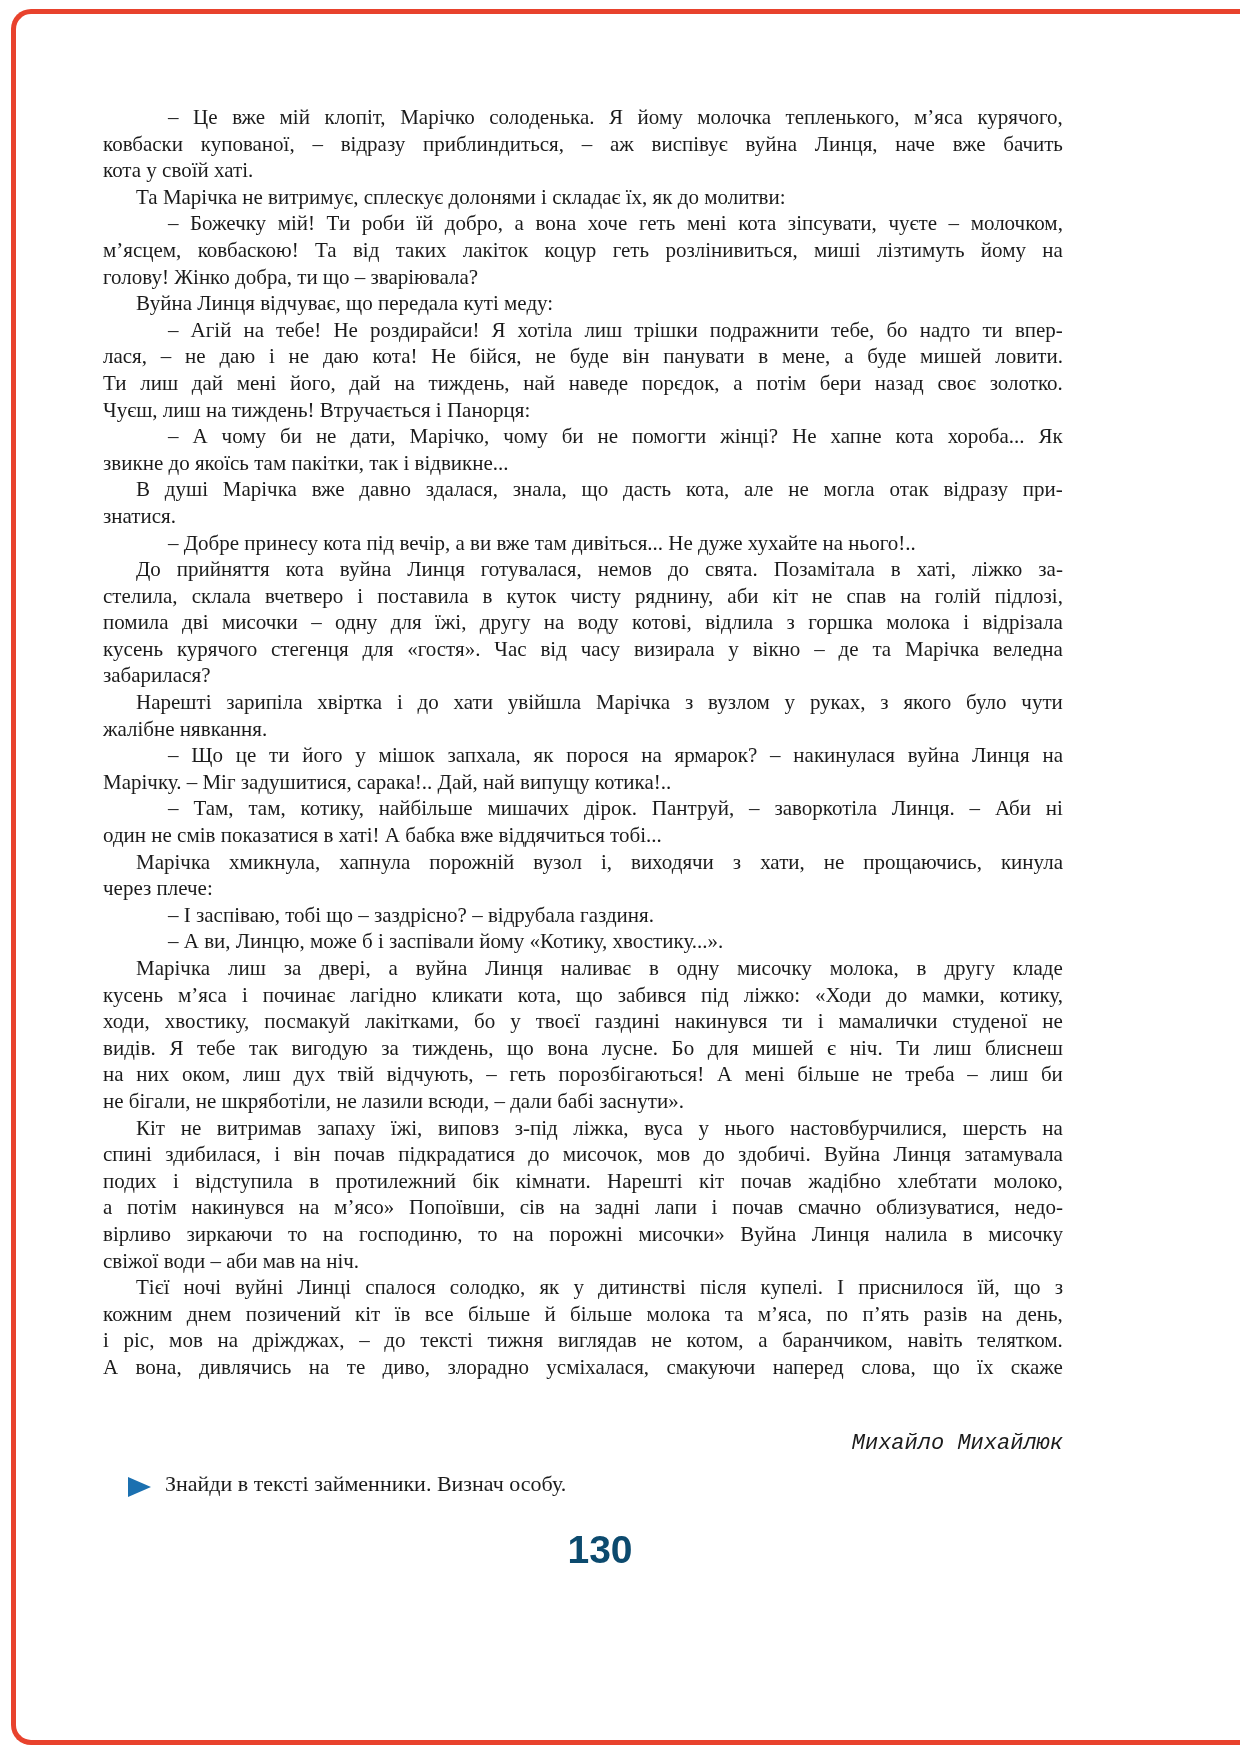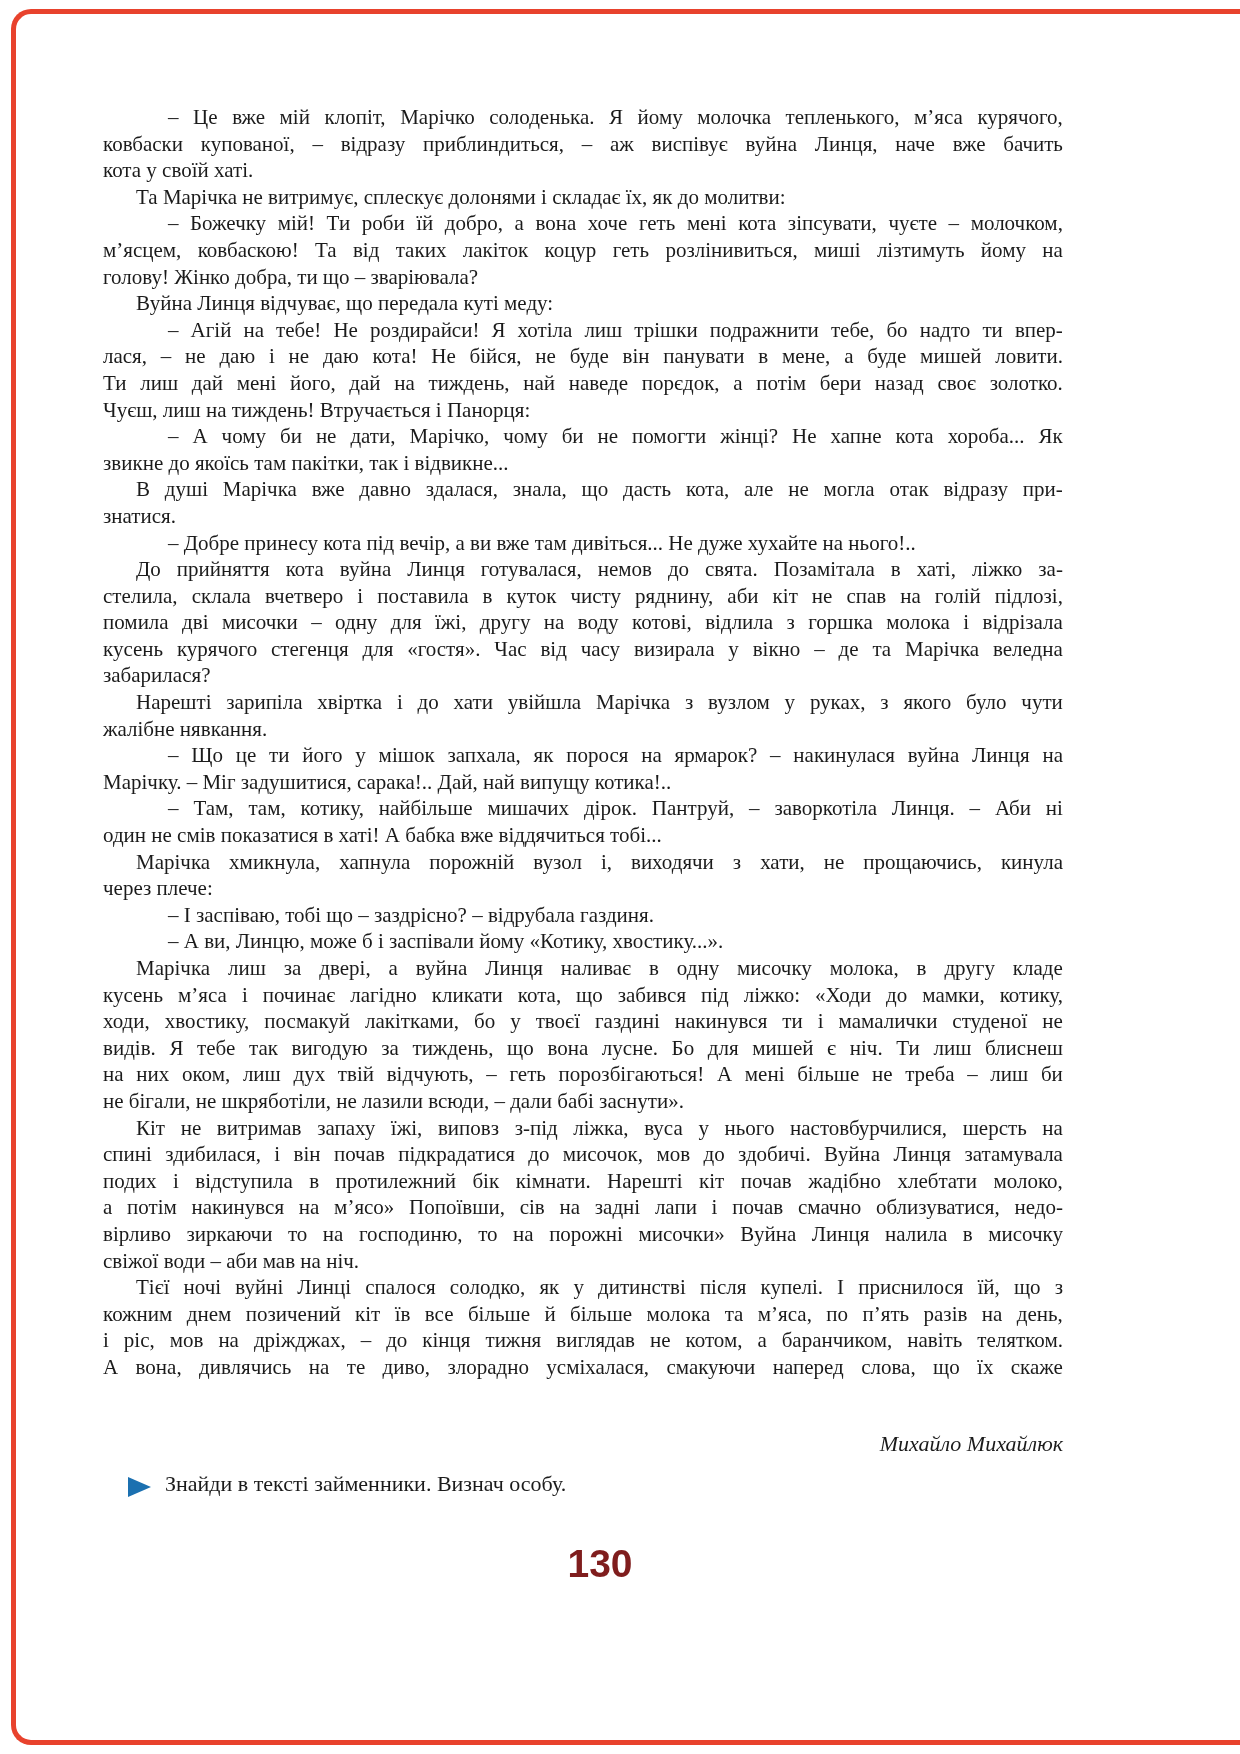--- a/index.html
+++ b/index.html
@@ -27,21 +27,21 @@
   .para{margin:0;}
   .line{height:26.6px;white-space:nowrap;overflow:visible;}
   .just{display:flex;justify-content:space-between;}
   .ind-p{padding-left:33px;}
   .ind-d{padding-left:65px;}
   .author-line{
     position:absolute;
     left:103px;top:1431px;width:960px;
     text-align:right;
     font-style:italic;
-    font-size:22px;line-height:26.6px;
+    font-size:22px;line-height:26.6px;font-family:Liberation Mono, monospace;
   }
   .task-row{
     position:absolute;
     left:128px;top:1471px;
     display:flex;align-items:flex-end;
   }
   .task-arrow{
     width:0;height:0;margin-top:3px;
     border-left:23px solid #1b70b0;
     border-top:10px solid transparent;
@@ -51,22 +51,21 @@
     margin-left:14px;
     font-size:22px;line-height:26px;
   }
   .page-number{
     position:absolute;
     left:600px;top:1530px;
     transform:translateX(-50%);
     font-family:"Liberation Sans","DejaVu Sans",sans-serif;
     font-weight:bold;
     font-size:39px;line-height:40px;
-    color:#7f1d1d;
-    margin-top:14px;
+    color:#0c4a6e;
   }
 </style>
 </head>
 <body>
 
 <div class="page-border"></div>
 
 <div class="textblock">
     <div class="para">
       <div class="line just ind-d">
@@ -626,21 +625,21 @@
         <span>день,</span>
       </div>
       <div class="line just">
         <span>і</span>
         <span>ріс,</span>
         <span>мов</span>
         <span>на</span>
         <span>дріжджах,</span>
         <span>–</span>
         <span>до</span>
-        <span>кінця</span>
+        <span>тексті</span>
         <span>тижня</span>
         <span>виглядав</span>
         <span>не</span>
         <span>котом,</span>
         <span>а</span>
         <span>баранчиком,</span>
         <span>навіть</span>
         <span>телятком.</span>
       </div>
       <div class="line just">

